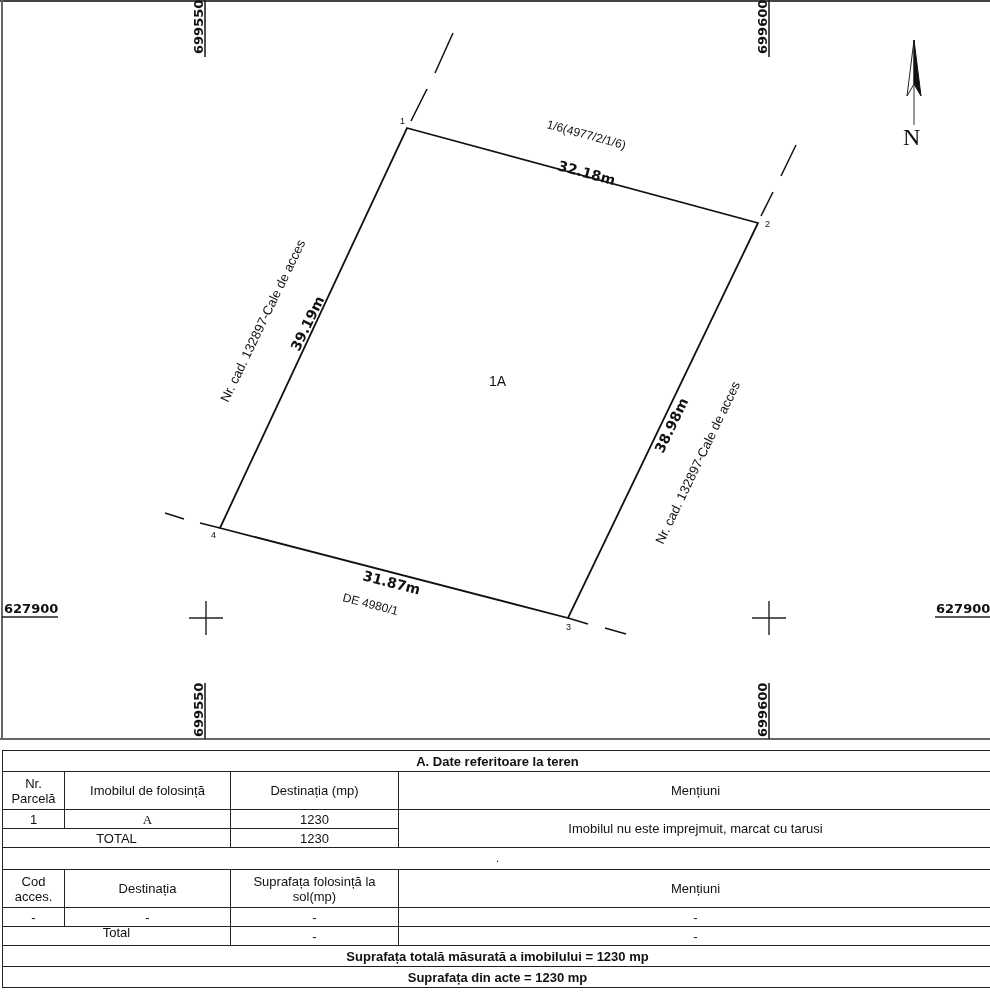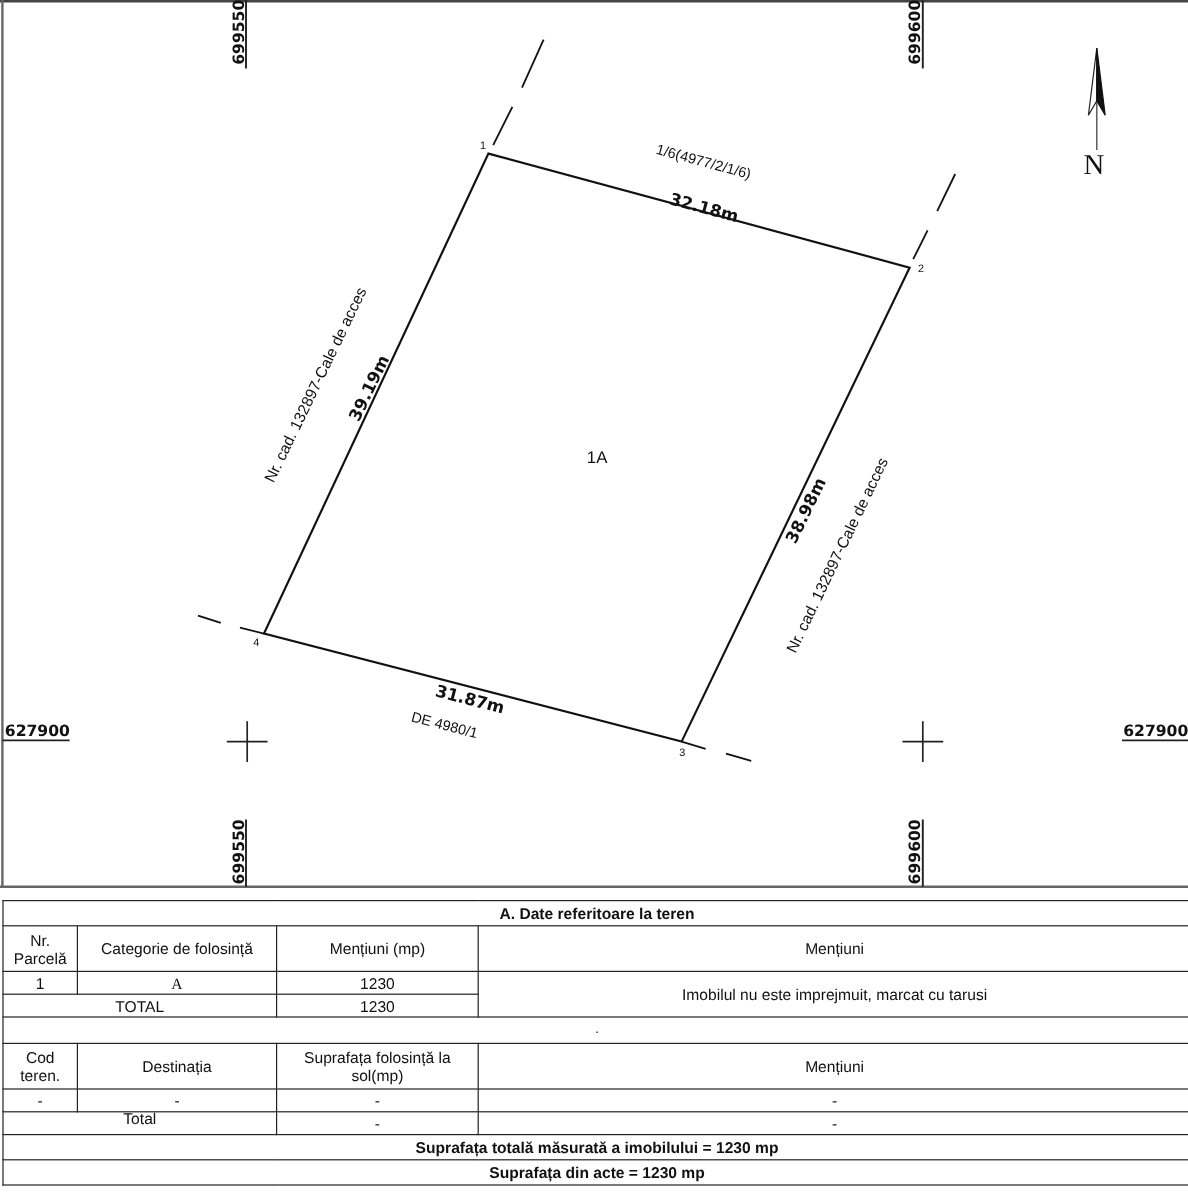--- a/index.html
+++ b/index.html
@@ -97,39 +97,39 @@
       <col style="width:166px">
       <col style="width:168px">
       <col style="width:594px">
     </colgroup>
     <tbody>
         <tr>
       <td colspan="4" class="title-cell">A. Date referitoare la teren</td>
     </tr>
     <tr class="hdr">
       <td>Nr. Parcelă</td>
-      <td>Categorie de folosință</td>
-      <td>Mențiuni (mp)</td>
+      <td>Imobilul de folosință</td>
+      <td>Destinația (mp)</td>
       <td>Mențiuni</td>
     </tr>
     <tr class="row20">
       <td>1</td>
       <td style="font-family:'Liberation Serif', serif;">A</td>
       <td>1230</td>
       <td rowspan="2">Imobilul nu este imprejmuit, marcat cu tarusi</td>
     </tr>
     <tr class="row20">
       <td colspan="2">TOTAL</td>
       <td>1230</td>
     </tr>
     <tr class="sep">
       <td colspan="4">.</td>
     </tr>
     <tr class="hdr">
-      <td>Cod teren.</td>
+      <td>Cod acces.</td>
       <td>Destinația</td>
       <td>Suprafața folosință la sol(mp)</td>
       <td>Mențiuni</td>
     </tr>
     <tr class="row20">
       <td>-</td>
       <td>-</td>
       <td>-</td>
       <td>-</td>
     </tr>

